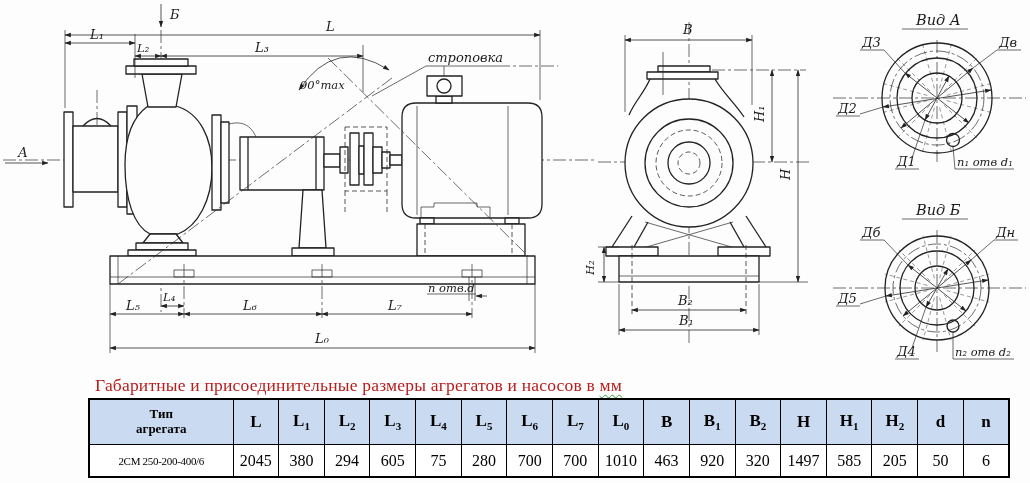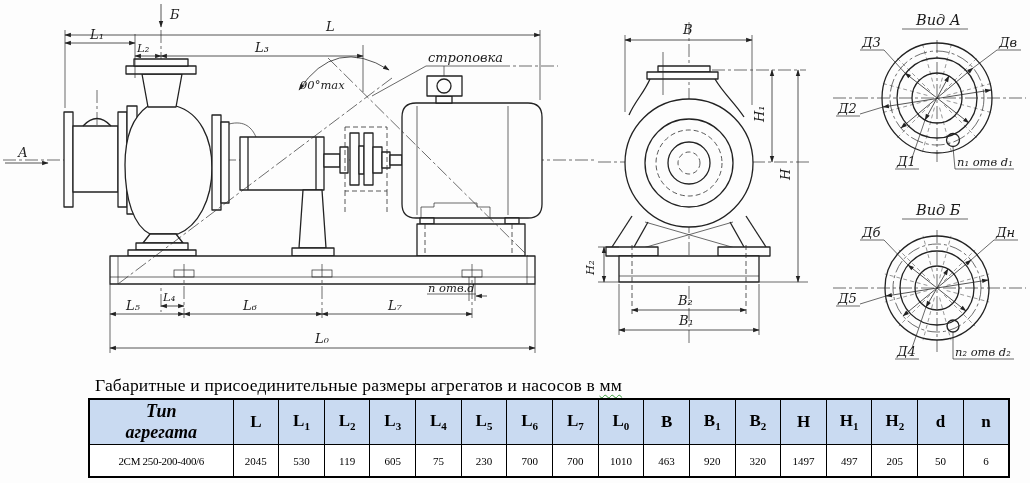--- a/index.html
+++ b/index.html
@@ -11,33 +11,33 @@
   .lblsm{font:italic 11.5px "DejaVu Serif",serif;}
   .vtitle{font:italic 14.5px "DejaVu Serif",serif;}
   .ol{stroke:#222;stroke-width:1.3;fill:none;stroke-linejoin:round;}
   .olf{stroke:#222;stroke-width:1.3;fill:#fdfdfd;stroke-linejoin:round;}
   .thin{stroke:#2a2a2a;stroke-width:.7;fill:none;}
   .dim{stroke:#2a2a2a;stroke-width:.8;fill:none;}
   .cl{stroke:#2e2e2e;stroke-width:.7;fill:none;stroke-dasharray:13 3 3 3;}
   .dash{stroke:#2e2e2e;stroke-width:.8;fill:none;stroke-dasharray:5 3;}
   .tick{stroke:#444;stroke-width:.55;fill:none;stroke-dasharray:4 3;}
   
-  #tbl-title{position:absolute;left:95px;top:375px;font-size:17.5px;color:#000000;
+  #tbl-title{position:absolute;left:95px;top:375px;font-size:17.5px;color:#b91c1c;
              letter-spacing:.2px;white-space:nowrap;}
   #tbl-title .unit{text-decoration:underline;text-decoration-style:wavy;
                    text-decoration-color:var(--squiggle,#3b9b3b);
                    text-decoration-thickness:1px;text-underline-offset:3px;}
   #dims-table{position:absolute;left:88px;top:398px;width:922px;border-collapse:collapse;
               table-layout:fixed;border:2px solid #000;}
   #dims-table th,#dims-table td{border:1px solid #000;text-align:center;vertical-align:middle;
               padding:0;overflow:hidden;}
   #dims-table thead th{background:var(--header-bg,#c9daf1);font-weight:bold;font-size:17px;height:44px;}
   #dims-table thead th sub{font-size:11px;}
-  #dims-table thead th .two-line{line-height:1.15;font-size:18px;font-style:italic;}
-  #dims-table tbody td{font-size:11px;height:31px;background:#fff;}
+  #dims-table thead th .two-line{line-height:1.15;font-size:13px;}
+  #dims-table tbody td{font-size:16px;height:31px;background:#fff;}
   #dims-table td.type-cell{font-size:11px;letter-spacing:-0.3px;}
 </style>
 </head>
 <body>
 
 <div id="page">
 
 <svg id="draw" width="1030" height="375" viewBox="0 0 1030 375">
   <defs>
     <marker id="ar" viewBox="0 0 10 10" refX="9.2" refY="5" markerWidth="11" markerHeight="8" orient="auto-start-reverse">
@@ -361,33 +361,33 @@
           <th><span>H</span><sub>1</sub></th>
           <th><span>H</span><sub>2</sub></th>
           <th><span>d</span></th>
           <th><span>n</span></th>
         </tr>
     </thead>
     <tbody>
       <tr id="data-row">
         <td class="type-cell">2СМ 250-200-400/6</td>
       <td>2045</td>
-          <td>530</td>
-          <td>119</td>
+          <td>380</td>
+          <td>294</td>
           <td>605</td>
           <td>75</td>
-          <td>230</td>
+          <td>280</td>
           <td>700</td>
           <td>700</td>
           <td>1010</td>
           <td>463</td>
           <td>920</td>
           <td>320</td>
           <td>1497</td>
-          <td>497</td>
+          <td>585</td>
           <td>205</td>
           <td>50</td>
           <td>6</td>
         </tr>
     </tbody>
   </table>
 
 </div>
 
 </body></html>

